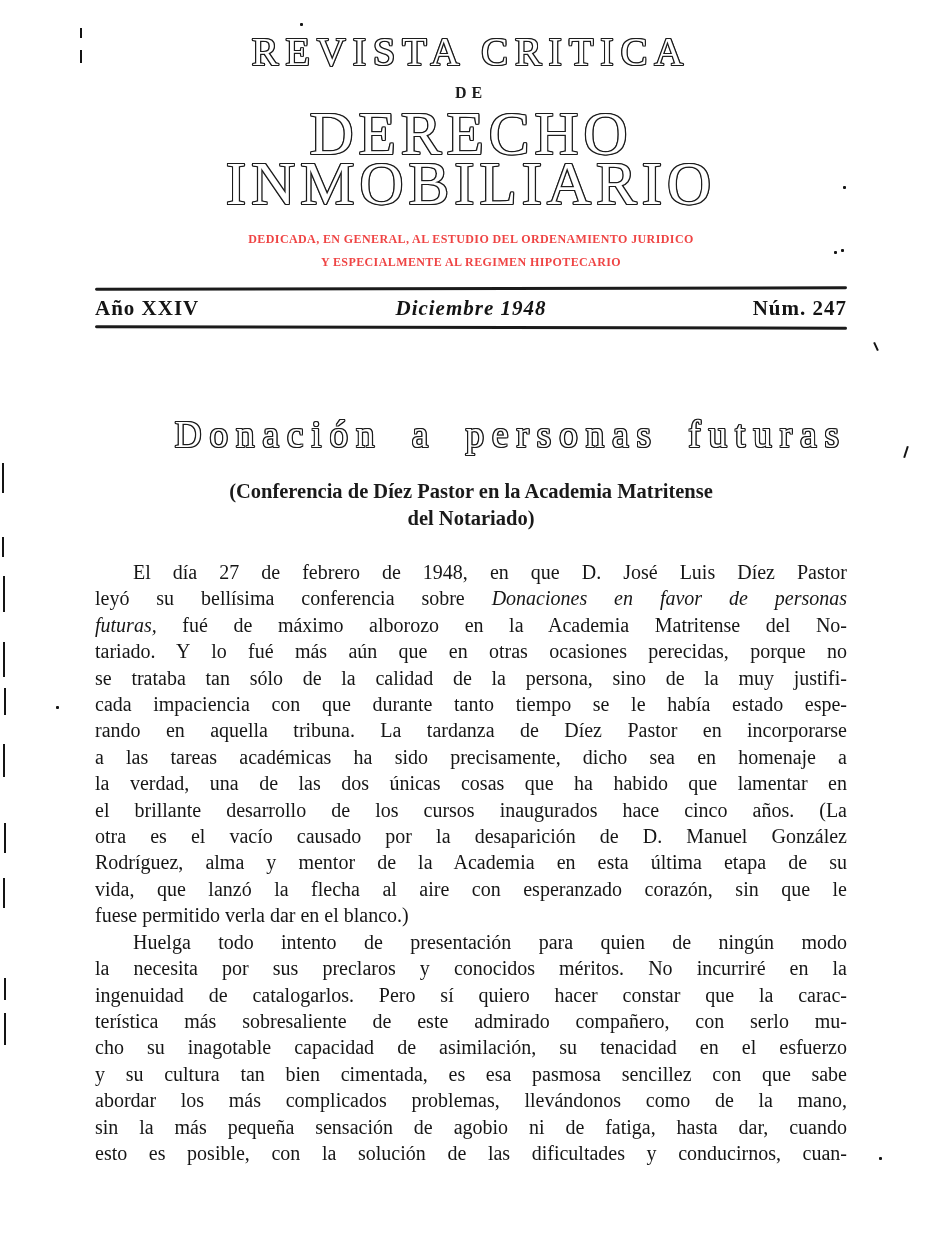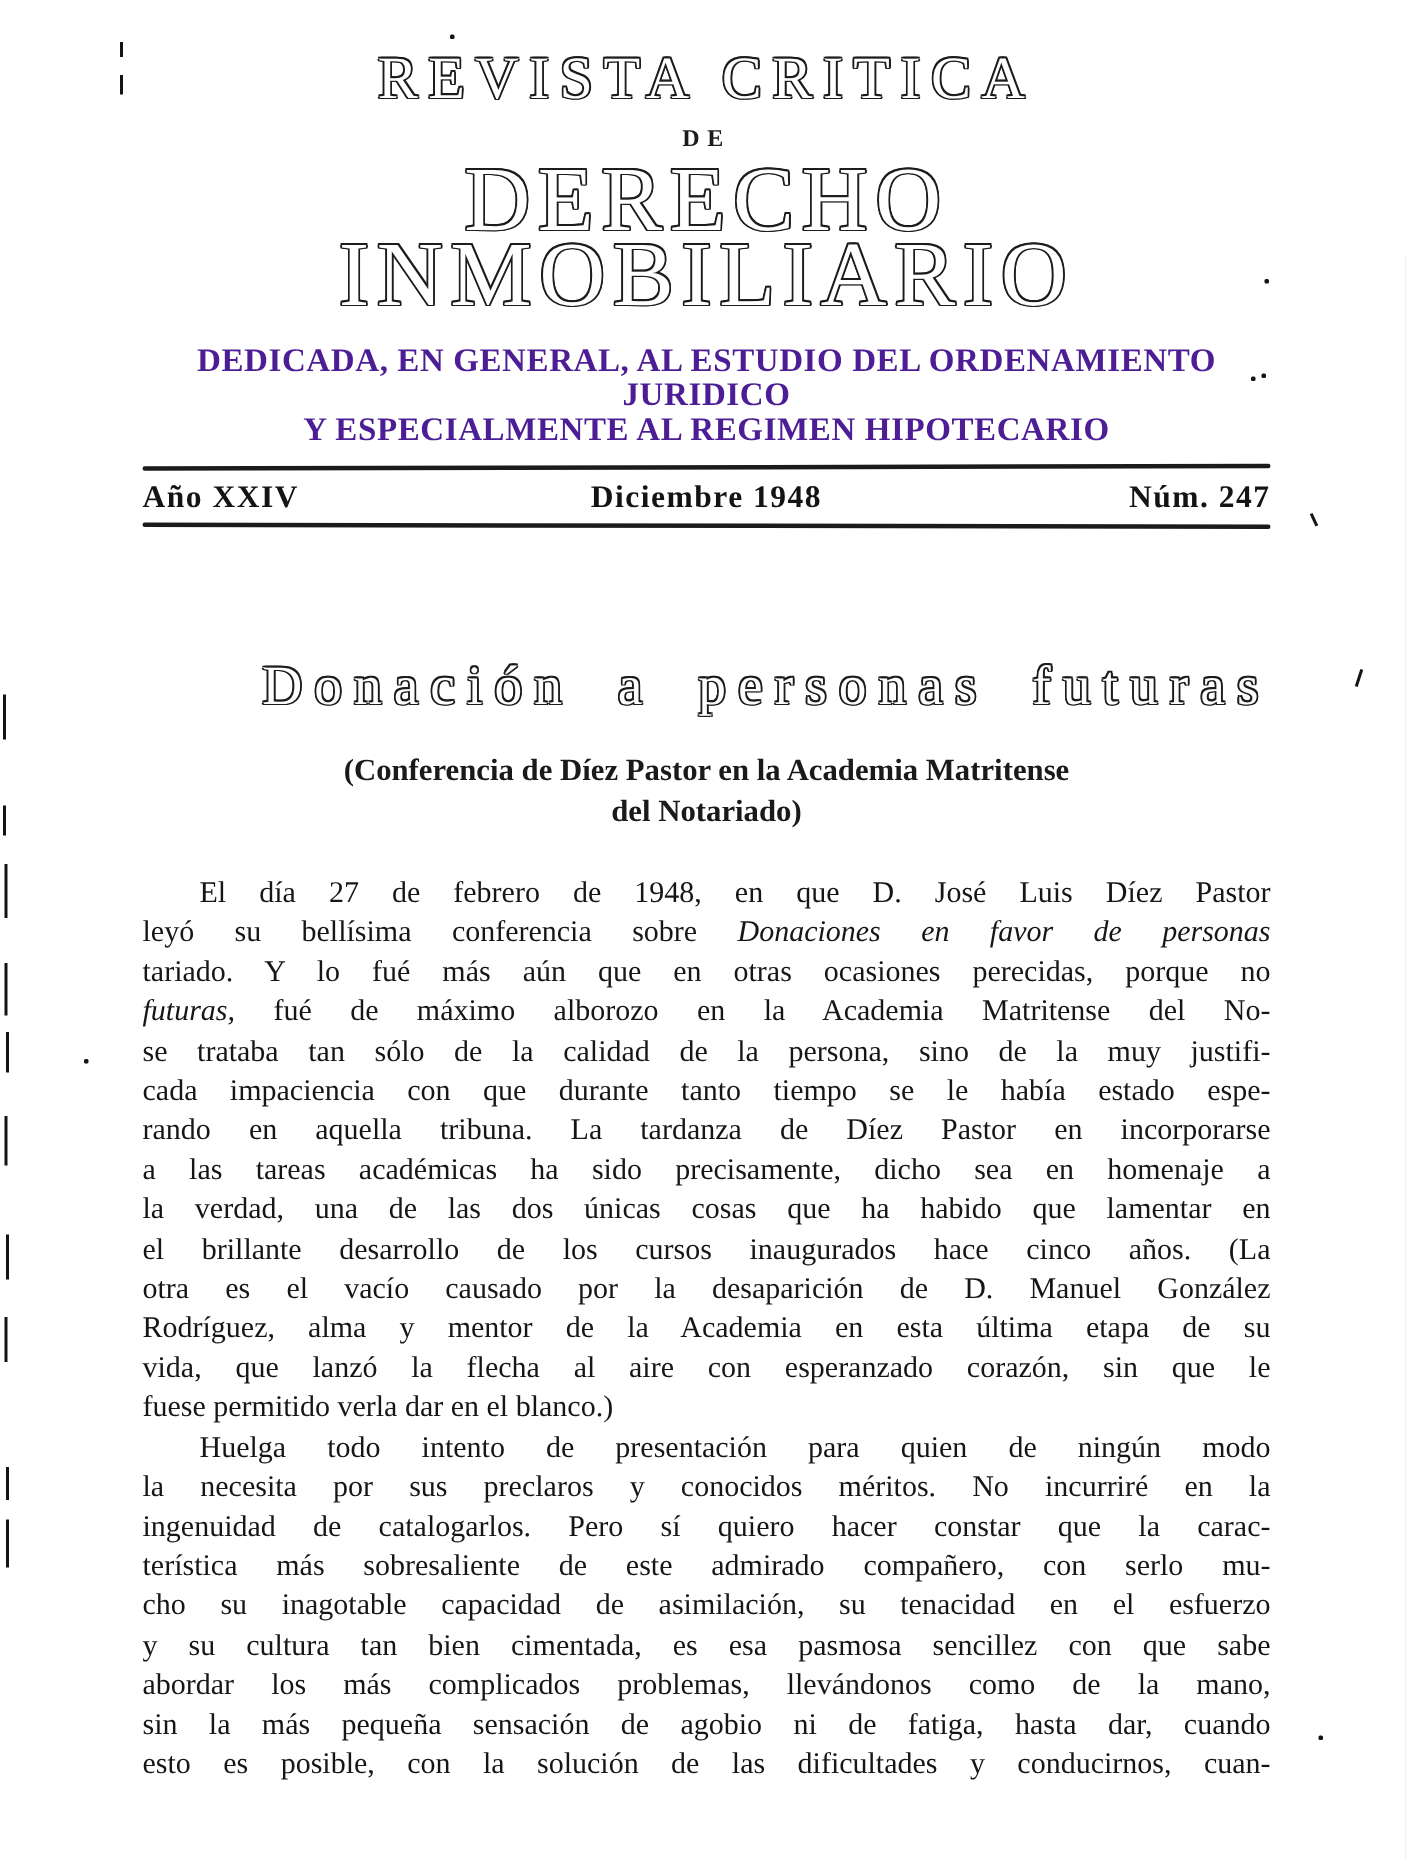--- a/index.html
+++ b/index.html
@@ -34,37 +34,37 @@
     font-size:16px;font-weight:bold;letter-spacing:5px;
     color:#1c1c1c;
   }
   .m-title2{
     margin-top:7px;
     font-size:61px;line-height:50px;
     letter-spacing:5px;word-spacing:14px;font-weight:normal;
   }
   .dedication{
     margin-top:19px;
-    font-size:22px;line-height:23px;
+    font-size:12px;line-height:23px;
     font-weight:bold;letter-spacing:0.4px;
-    color:#4c1d95;
+    color:#ef4444;
   }
   .rule{
     height:3px;background:#1b1b1b;border-radius:2px;
   }
   .rule1{margin-top:13px;transform:rotate(-0.12deg);}
   .rule2{margin-top:5px;transform:rotate(0.1deg);}
   .issue-row{
     margin-top:6px;
     display:grid;grid-template-columns:1fr auto 1fr;align-items:baseline;
     font-size:21px;font-weight:bold;letter-spacing:1px;
     color:#141414;
   }
   .issue-row .left{text-align:left;}
-  .issue-row .mid{text-align:left;}
+  .issue-row .mid{text-align:left;font-style:italic;}
   .issue-row .right{text-align:right;}
   
   .art-title{
     margin-top:86px;
     text-align:right;
     font-size:37px;line-height:40px;
     letter-spacing:8px;word-spacing:12px;
     font-weight:normal;
   }
   .art-subtitle{
@@ -126,22 +126,22 @@
 
     <div class="art-subtitle">
       <div>(Conferencia de Díez Pastor en la Academia Matritense</div>
       <div>del Notariado)</div>
     </div>
 
     <div class="body-text">
         <div class="para">
           <div class="bline findent"><span>El día 27 de febrero de 1948, en que D. José Luis Díez Pastor</span></div>
           <div class="bline"><span>leyó su bellísima conferencia sobre </span><span class="it">Donaciones en favor de personas</span></div>
+          <div class="bline"><span class="it">futuras,</span><span> fué de máximo alborozo en la Academia Matritense del No-</span></div>
           <div class="bline"><span>tariado. Y lo fué más aún que en otras ocasiones perecidas, porque no</span></div>
-          <div class="bline"><span class="it">futuras,</span><span> fué de máximo alborozo en la Academia Matritense del No-</span></div>
           <div class="bline"><span>se trataba tan sólo de la calidad de la persona, sino de la muy justifi-</span></div>
           <div class="bline"><span>cada impaciencia con que durante tanto tiempo se le había estado espe-</span></div>
           <div class="bline"><span>rando en aquella tribuna. La tardanza de Díez Pastor en incorporarse</span></div>
           <div class="bline"><span>a las tareas académicas ha sido precisamente, dicho sea en homenaje a</span></div>
           <div class="bline"><span>la verdad, una de las dos únicas cosas que ha habido que lamentar en</span></div>
           <div class="bline"><span>el brillante desarrollo de los cursos inaugurados hace cinco años. (La</span></div>
           <div class="bline"><span>otra es el vacío causado por la desaparición de D. Manuel González</span></div>
           <div class="bline"><span>Rodríguez, alma y mentor de la Academia en esta última etapa de su</span></div>
           <div class="bline"><span>vida, que lanzó la flecha al aire con esperanzado corazón, sin que le</span></div>
           <div class="bline nojust"><span>fuese permitido verla dar en el blanco.)</span></div>

